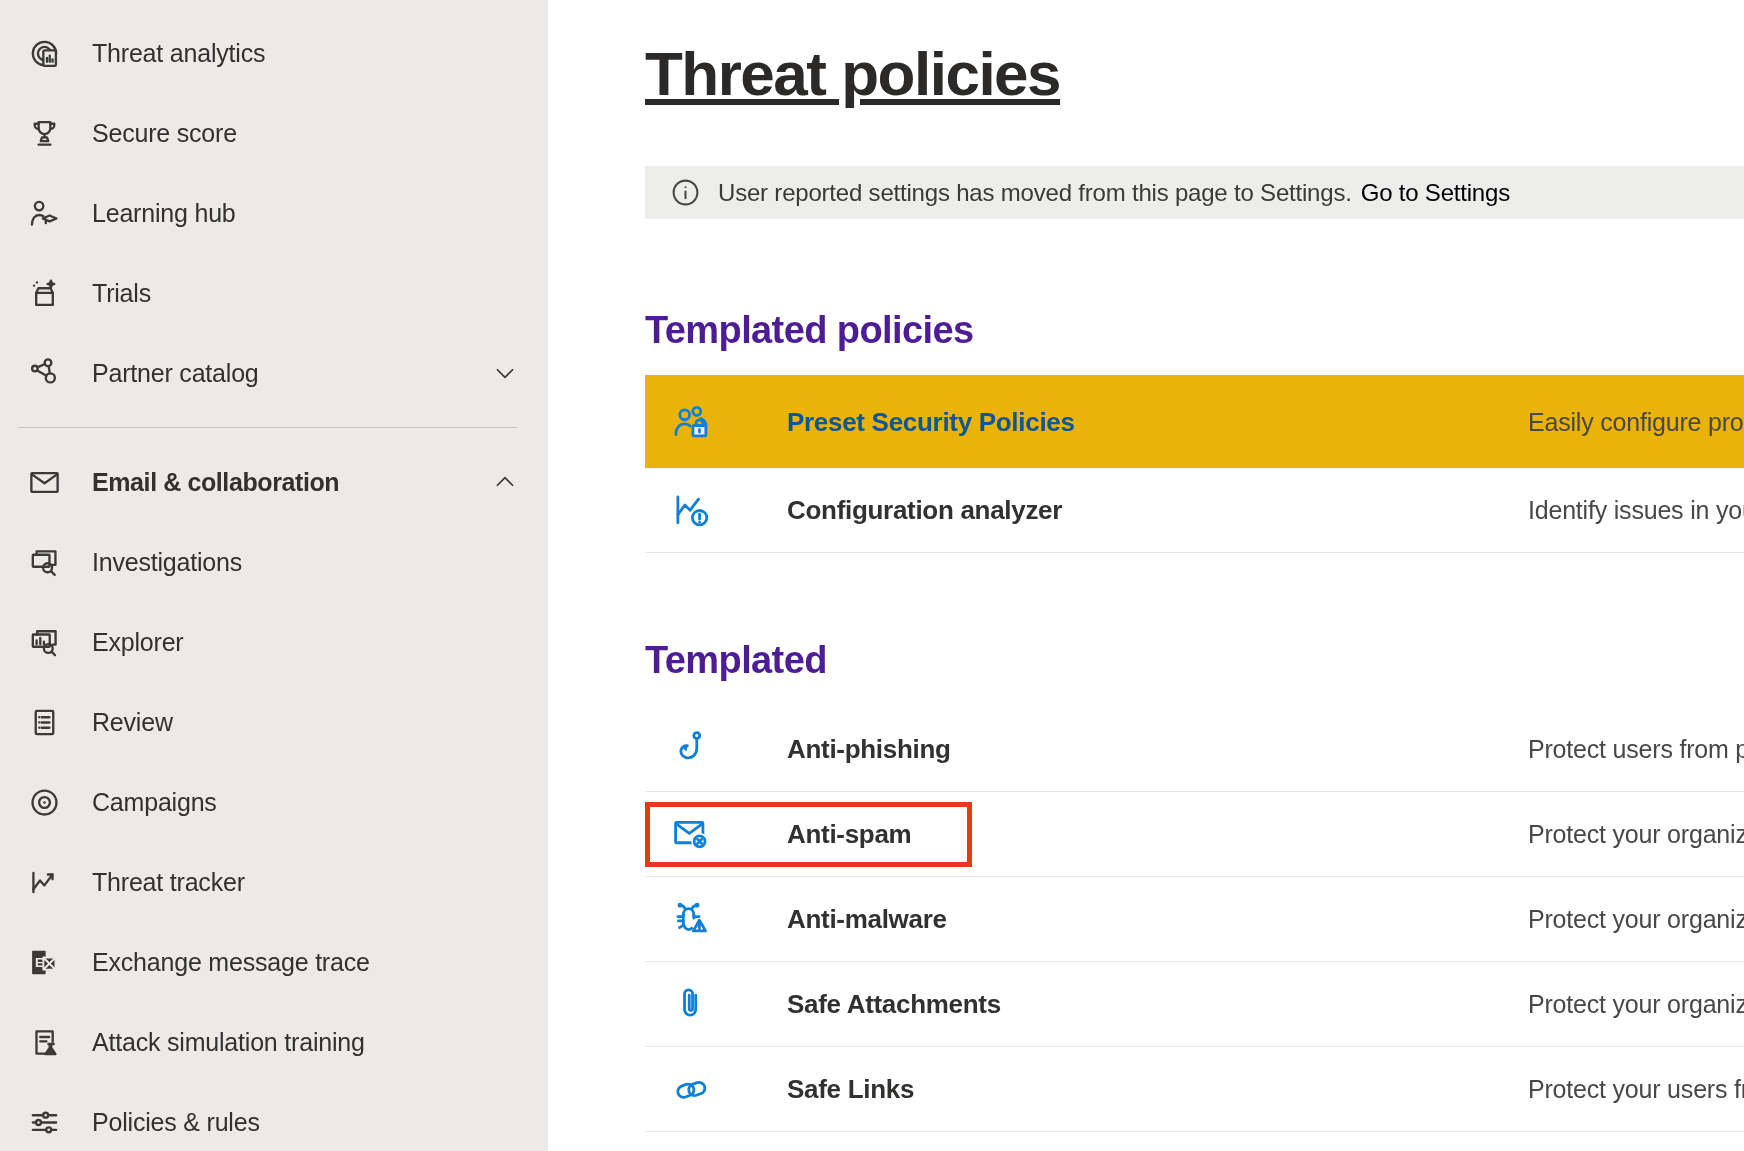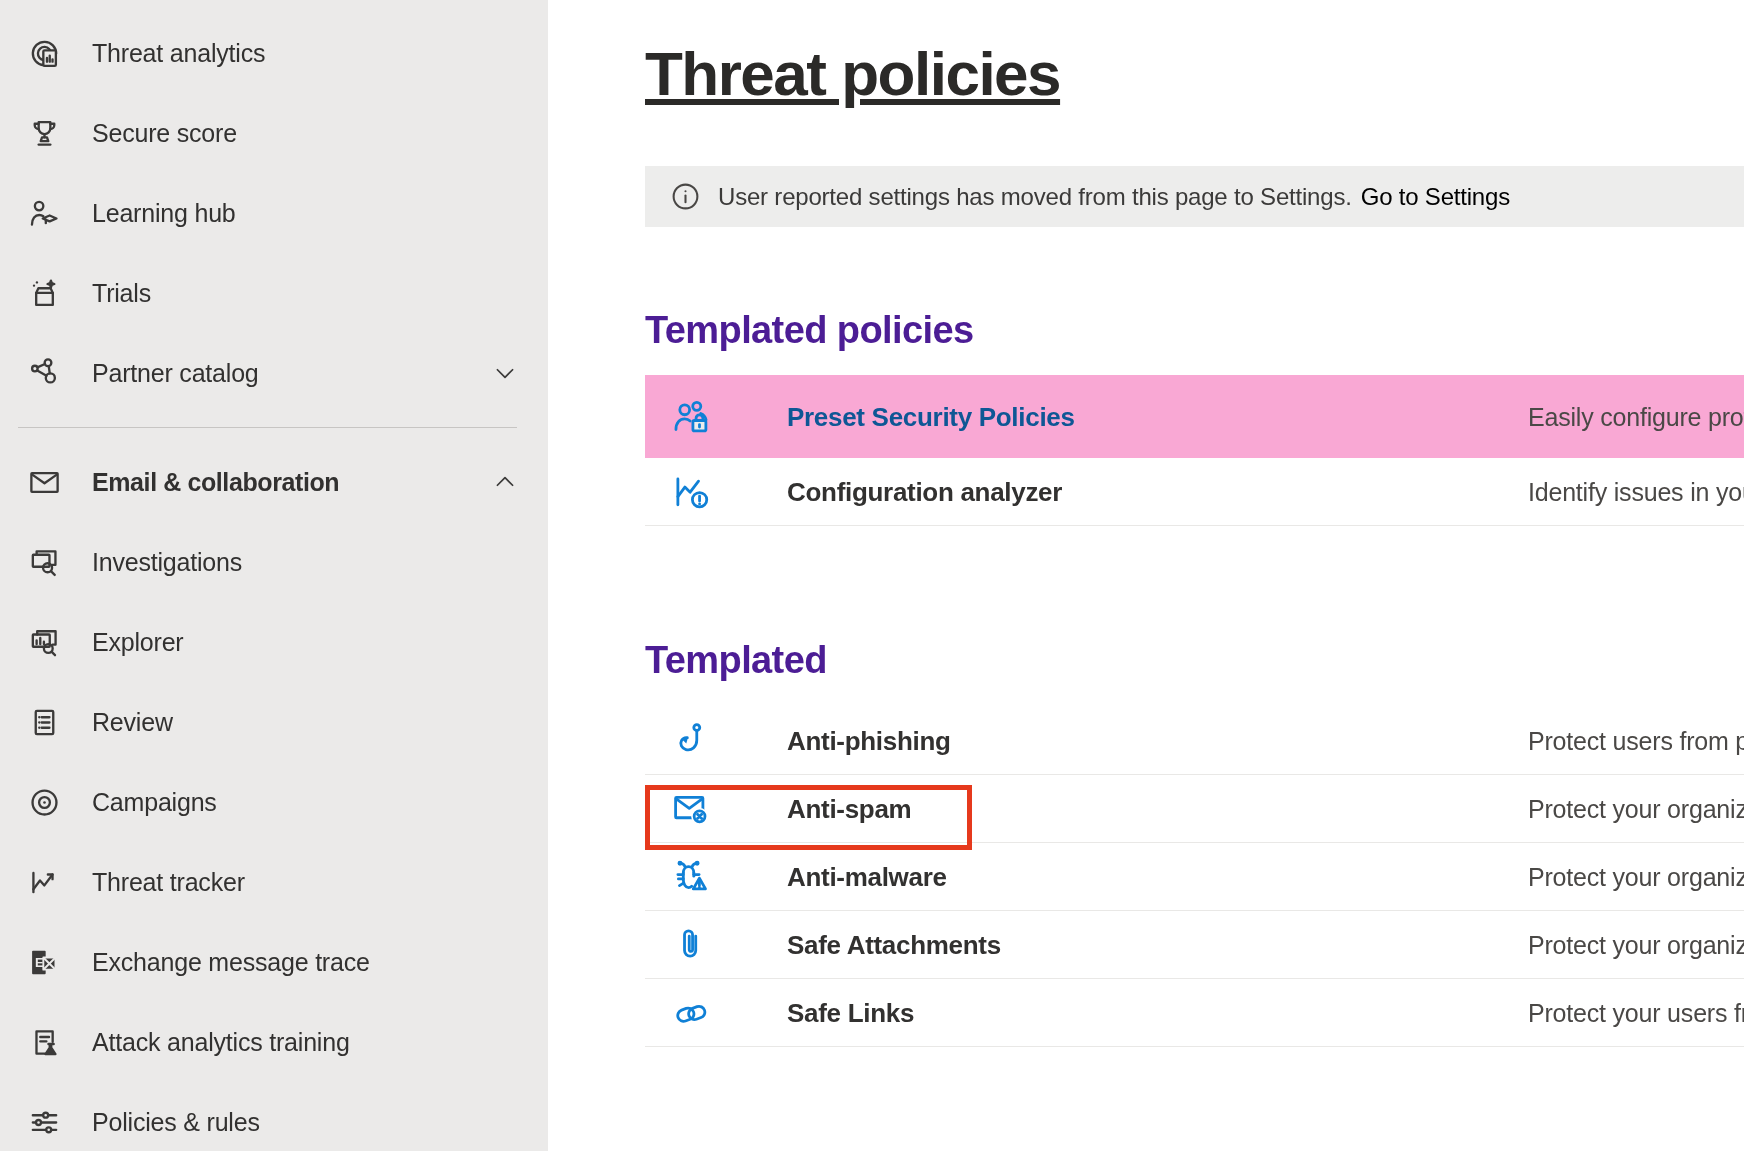--- a/index.html
+++ b/index.html
@@ -36,42 +36,42 @@
   }
   
   #main{position:absolute;left:548px;right:0;top:0;bottom:0;background:#ffffff;}
   #page-title{
     position:absolute;left:97px;top:40px;margin:0;
     font-size:62px;font-weight:bold;color:#2b2a28;letter-spacing:-1.5px;line-height:1.1;
     white-space:nowrap;
     text-decoration:underline;
   }
   .banner{
-    position:absolute;left:97px;right:0;top:166px;height:61px;
+    position:absolute;left:97px;right:0;top:166px;height:53px;
     background:#ededec;display:flex;align-items:center;padding-left:25px;box-sizing:border-box;
     white-space:nowrap;overflow:hidden;
   }
   .info-ic{width:31px;height:31px;flex:0 0 31px;color:#494745;}
   .info-ic svg{width:31px;height:31px;}
   .banner-text{margin-left:17px;font-size:24px;color:#3b3a39;letter-spacing:-0.2px;}
   .banner-link{margin-left:9px;font-size:24px;color:#000000;text-decoration:none;cursor:pointer;letter-spacing:-0.2px;}
   
   .section{position:absolute;left:97px;right:0;}
   .sec-0{top:308px;}
   .sec-1{top:638px;}
   .section h2{
     margin:0;font-size:38px;font-weight:bold;color:#4c1d95;letter-spacing:-0.6px;line-height:44px;
   }
   .sec-0 .rows{margin-top:23px;}
   .sec-1 .rows{margin-top:25px;}
   .policy-row{
-    position:relative;height:68px;cursor:pointer;box-sizing:border-box;
+    position:relative;height:85px;cursor:pointer;box-sizing:border-box;
   }
   .policy-row.divider{border-bottom:1px solid #e9e8e6;}
-  .policy-row.shaded{height:83px;background:#f9a8d4;}
+  .policy-row.shaded{height:93px;background:#eab308;}
   .row-icon{
     position:absolute;left:25px;top:50%;transform:translateY(-50%);
     width:42px;height:42px;color:#1080d6;display:flex;align-items:center;justify-content:center;
   }
   .row-icon svg{width:42px;height:42px;}
   .row-label{
     position:absolute;left:142px;top:50%;transform:translateY(-50%);
     font-size:26px;font-weight:bold;color:#323130;letter-spacing:-0.3px;white-space:nowrap;
   }
   .policy-row.link-style .row-label{color:#0e5795;}
@@ -232,21 +232,21 @@
       </div>
       <div class="side-item">
         <span class="side-icon">
           <svg viewBox="0 0 24 24" fill="none" stroke="currentColor" stroke-width="1.6" stroke-linecap="round" stroke-linejoin="round">
             <path d="M17.6,11.5V4.4H6.5v15.2h5.8"></path>
             <path d="M9.1,8.2h6M9.1,11.2h4.2"></path>
             <path d="M15.6,13.2v2.3l-2.9,4.4h6.8l-2.9-4.4v-2.3" fill="currentColor"></path>
             <path d="M14.7,13h3.6"></path>
           </svg>
         </span>
-        <span class="side-label">Attack analytics training</span>
+        <span class="side-label">Attack simulation training</span>
       </div>
       <div class="side-item">
         <span class="side-icon">
           <svg viewBox="0 0 24 24" fill="none" stroke="currentColor" stroke-width="1.6" stroke-linecap="round" stroke-linejoin="round">
             <path d="M4,7h6.9M14.7,7H20"></path>
             <circle cx="12.8" cy="7" r="1.7" fill="#ebeae9"></circle>
             <path d="M4,12h2.4M9.6,12H20"></path>
             <circle cx="7.9" cy="12" r="1.7" fill="#ebeae9"></circle>
             <path d="M4,17h9M16.8,17H20"></path>
             <circle cx="14.9" cy="17" r="1.7" fill="#ebeae9"></circle>

